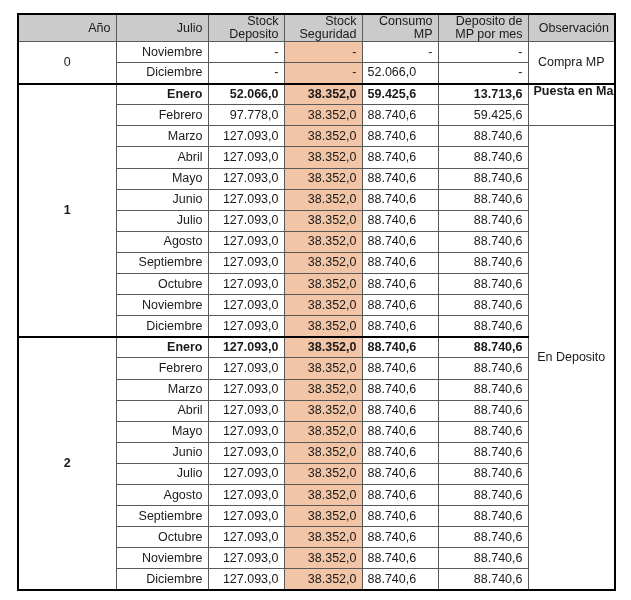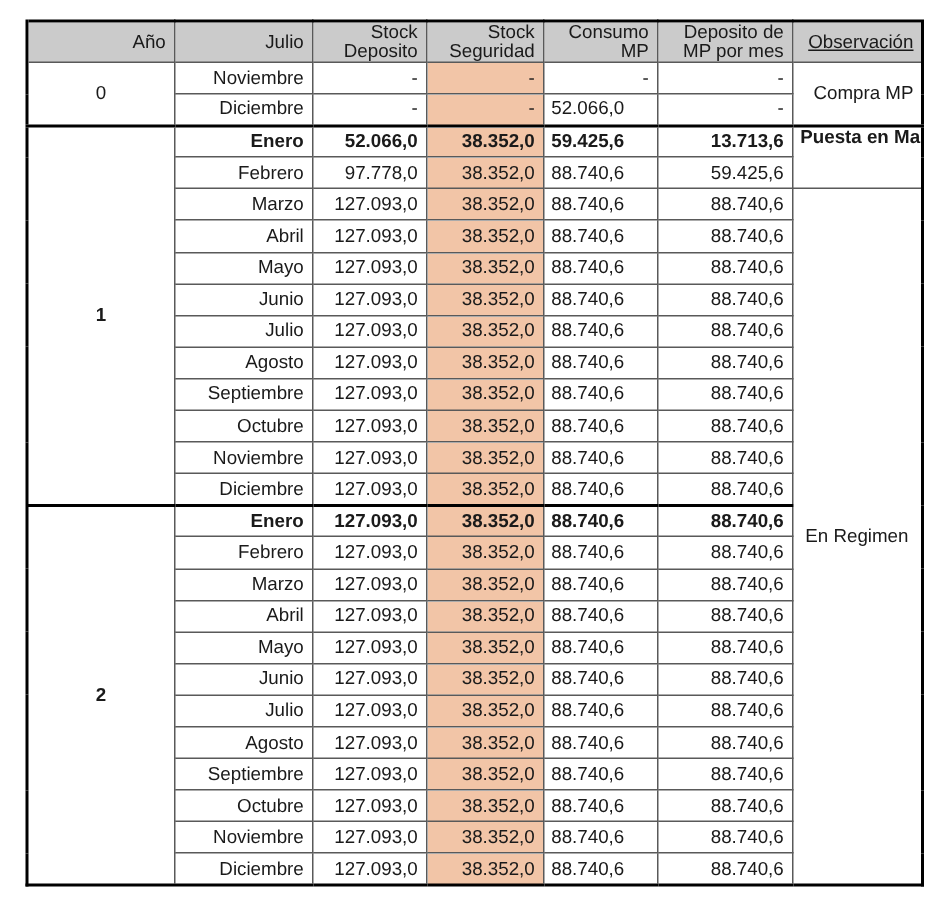--- a/index.html
+++ b/index.html
@@ -56,21 +56,21 @@
   thead th {
     background: #cbcbcb;
     text-align: right;
     vertical-align: middle;
     height: 46px;
     white-space: normal;
     border-top: 2.5px solid #000000;
     border-bottom: 2.5px solid #000000;
   }
   thead th.hdr-anio { border-left: 2.5px solid #000000; }
-  thead th.hdr-obs  { border-right: 2.5px solid #000000; text-decoration: underline; }
+  thead th.hdr-obs  { border-right: 2.5px solid #000000; }
   thead th .hl { display: block; }
 
   
   td.anio-cell {
     text-align: center;
     vertical-align: middle;
     border-left: 2.5px solid #000000;
     border-right: 2.5px solid #000000;
     border-top: 2.5px solid #000000;
     border-bottom: 2.5px solid #000000;
@@ -99,21 +99,21 @@
     vertical-align: middle;
   }
   
   td.obs-cell {
     border-right: 2.5px solid #000000;
     border-left: 2.5px solid #000000;
     vertical-align: middle;
     white-space: normal;
     line-height: 17px;
   }
-  td.obs-center { text-align: right; }
+  td.obs-center { text-align: center; }
   td.obs-left   { text-align: left; padding-left: 4px; vertical-align: top; padding-top: 2px; }
   td.obs-mid    { text-align: center; vertical-align: middle; }
 
   tr.last-row td { border-bottom: 2.5px solid #000000; }
   tr.yearstart td { border-top: 2.5px solid #000000; font-weight: bold; }
 </style>
 </head>
 <body>
 
 <div id="sheet">
@@ -188,21 +188,21 @@
           <td class="seg-cell">38.352,0</td>
           <td class="num-left">88.740,6</td>
           <td class="num-right">59.425,6</td>
         </tr>
         <tr>
           <td class="mes-cell">Marzo</td>
           <td class="num-right">127.093,0</td>
           <td class="seg-cell">38.352,0</td>
           <td class="num-left">88.740,6</td>
           <td class="num-right">88.740,6</td>
-          <td class="obs-cell obs-mid" rowspan="22">En Regimen</td>
+          <td class="obs-cell obs-mid" rowspan="22">En Deposito</td>
         </tr>
         <tr>
           <td class="mes-cell">Abril</td>
           <td class="num-right">127.093,0</td>
           <td class="seg-cell">38.352,0</td>
           <td class="num-left">88.740,6</td>
           <td class="num-right">88.740,6</td>
         </tr>
         <tr>
           <td class="mes-cell">Mayo</td>

